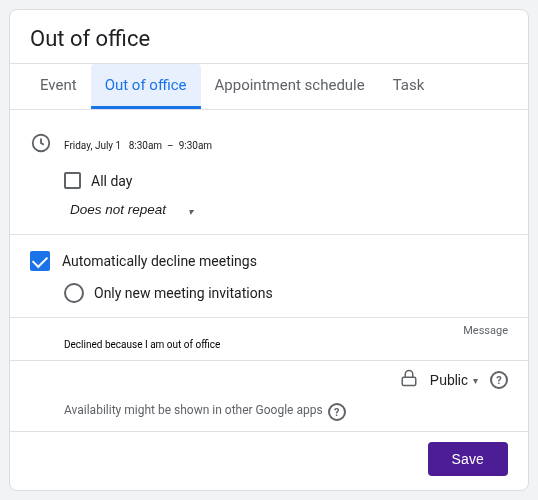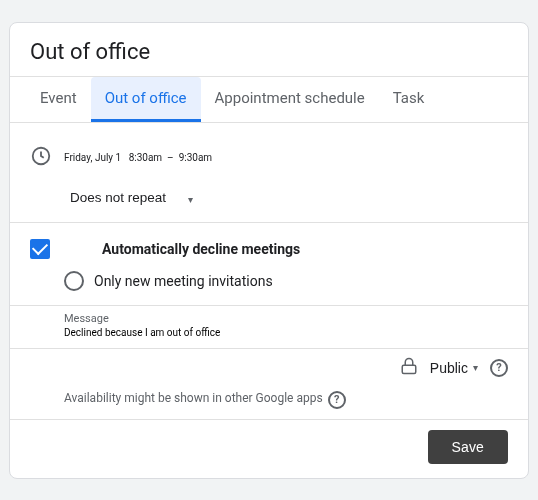--- a/index.html
+++ b/index.html
@@ -102,20 +102,21 @@
       font-size: 13.5px;
       color: #202124;
       background: none;
       border: none;
       cursor: pointer;
       display: flex;
       align-items: flex-end;
       gap: 20px;
       padding: 3px 6px;
       border-radius: 4px;
+      font-style: italic;
     }
     .chevron-icon {
       font-size: 10px;
       color: #5f6368;
       margin-left: 2px;
     }
     .divider {
       height: 1px;
       background: #e0e0e0;
       margin: 8px 0;
@@ -143,22 +144,21 @@
       display: block;
       width: 12px;
       height: 7px;
       border-left: 2.5px solid #fff;
       border-bottom: 2.5px solid #fff;
       transform: rotate(-45deg) translate(1px, -1px);
     }
     .auto-decline-label {
       font-size: 14px;
       color: #202124;
-      font-weight: 700;
-      margin-left: 40px;
+      font-weight: 400;
     }
     .radio-options {
       padding: 4px 20px 8px 54px;
       display: flex;
       flex-direction: row;
       gap: 10px;
     }
     .radio-row {
       display: flex;
       align-items: center;
@@ -191,20 +191,21 @@
     }
     .message-section {
       padding: 6px 20px 10px 54px;
       border-top: 1px solid #e0e0e0;
       margin-top: 6px;
     }
     .message-label {
       font-size: 11px;
       color: #5f6368;
       margin-bottom: 2px;
+      text-align: right;
     }
     .message-text {
       font-size: 10px;
       color: #000000;
     }
     .visibility-row {
       display: flex;
       align-items: center;
       gap: 8px;
       padding: 8px 20px;
@@ -252,21 +253,21 @@
       align-items: flex-start;
       gap: 5px;
     }
     .footer {
       display: flex;
       justify-content: flex-end;
       padding: 10px 20px 14px 20px;
       border-top: 1px solid #e0e0e0;
     }
     .save-btn {
-      background: #404040;
+      background: #4c1d95;
       color: #fff;
       border: none;
       border-radius: 4px;
       padding: 9px 24px;
       font-size: 14px;
       font-weight: 500;
       cursor: pointer;
       letter-spacing: 0.01em;
     }
   </style>
@@ -293,20 +294,24 @@
         </svg>
       </div>
       <span class="datetime-text">
         <span>Friday, July 1</span>
         &nbsp;
         <span>8:30am</span>
         &nbsp;<span>–</span>&nbsp;
         <span>9:30am</span>
       </span>
     </div>
+    <div class="allday-row">
+      <div class="checkbox-box"></div>
+      <span class="allday-label">All day</span>
+    </div>
     <div class="repeat-row">
       <button class="repeat-btn">
         <span>Does not repeat</span>
         <span class="chevron-icon">▾</span>
       </button>
     </div>
     <div class="divider"></div>
     <div class="auto-decline-row">
       <div class="blue-checkbox"></div>
       <span class="auto-decline-label">Automatically decline meetings</span>

